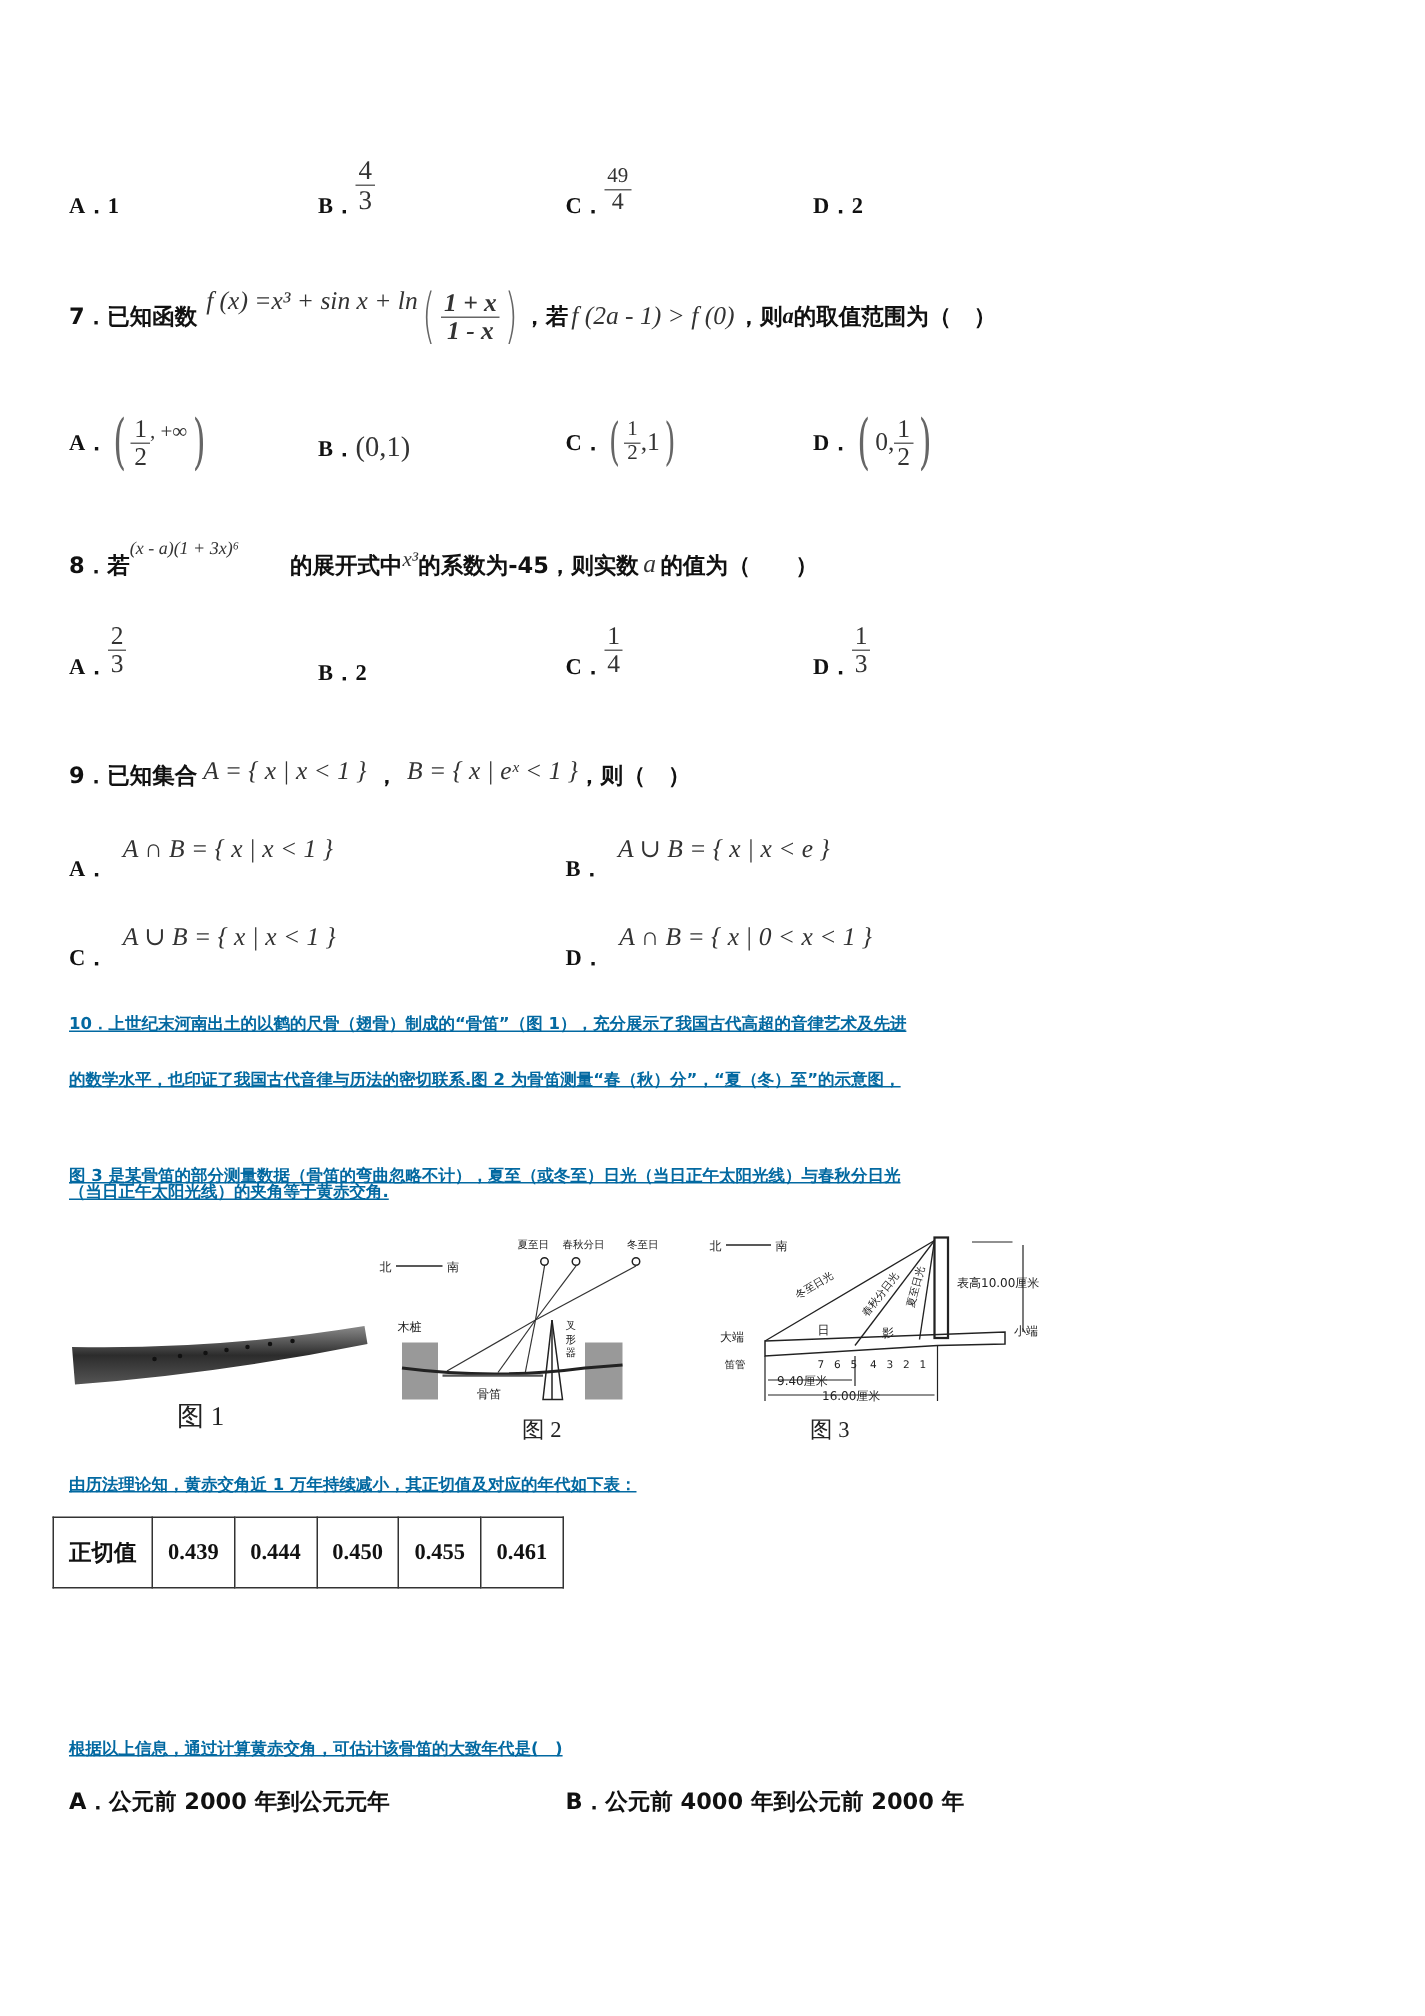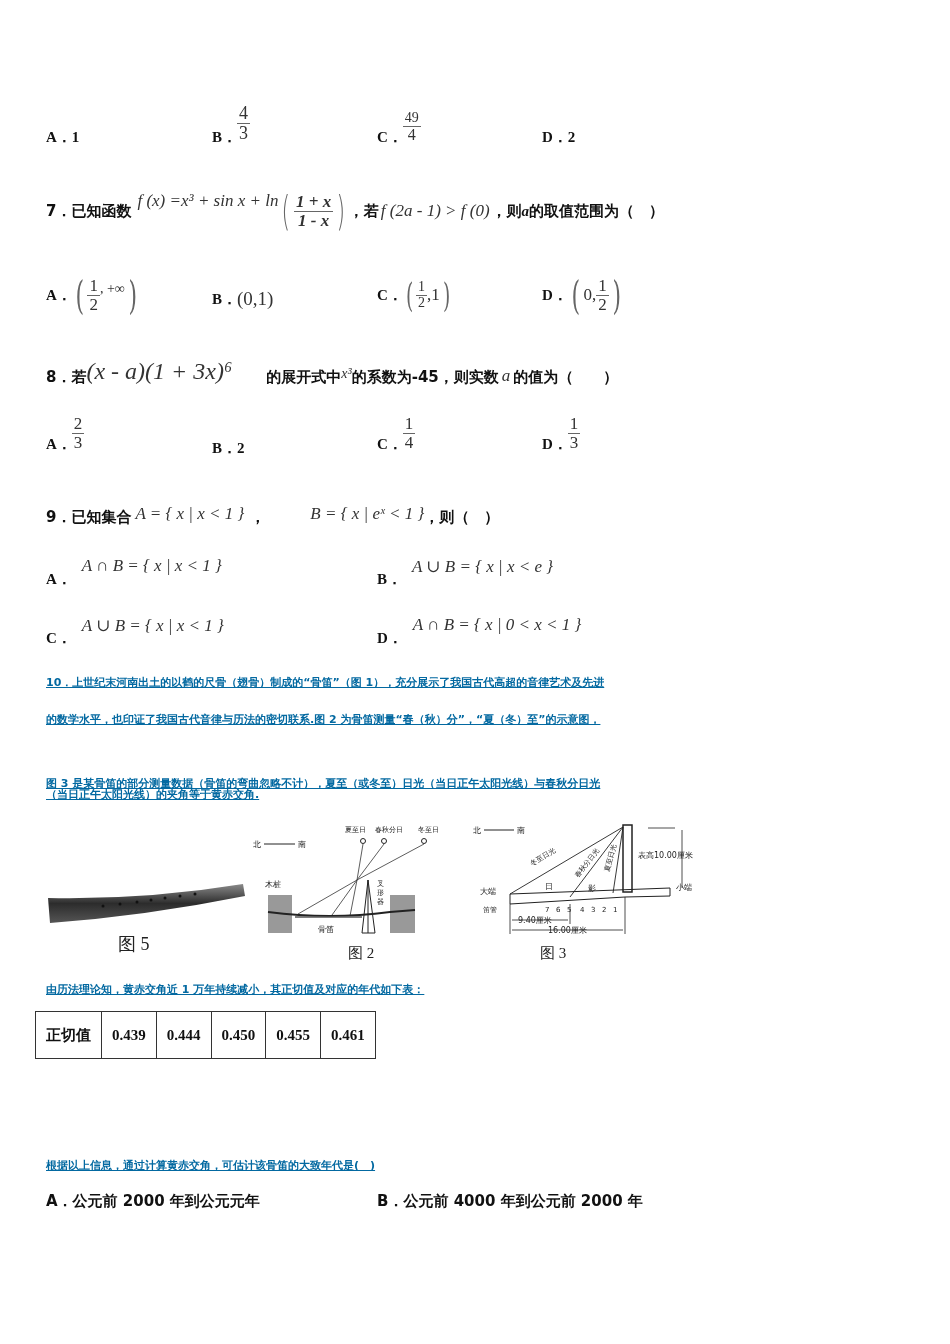--- a/index.html
+++ b/index.html
@@ -96,21 +96,21 @@
   <span class="frac">
     <span class="num">1</span>
     <span class="den">2</span>
   </span>
   <span class="bigparen">)</span>
 </div>
 
 <div class="abs qtext" style="left:46px;top:358px;display:flex;align-items:flex-start;">
   <span style="margin-top:10px;">8．</span>
   <span style="margin-top:10px;">若</span>
-  <span class="math" style="font-size:24px;">(x - a)(1 + 3x)⁶</span>
+  <span class="math" style="font-size:12px;">(x - a)(1 + 3x)⁶</span>
   <span style="margin-top:10px;padding-left:34px;">的展开式中</span>
   <span class="math" style="font-size:14px;margin-top:8px;">x³</span>
   <span style="margin-top:10px;">的系数为-45，则实数</span>
   <span class="math" style="margin-top:8px;margin-left:3px;margin-right:3px;">a</span>
   <span style="margin-top:10px;">的值为（　　）</span>
 </div>
 
 <div class="abs" style="left:46px;top:413px;display:flex;align-items:center;">
   <span class="opt-label" style="margin-top:22px;">A．</span>
   <span class="frac">
@@ -134,21 +134,21 @@
       <span class="num">1</span>
       <span class="den">3</span>
     </span>
 </div>
 
 <div class="abs qtext" style="left:46px;top:500px;display:flex;align-items:center;height:34px;">
   <span>9．</span>
   <span>已知集合</span>
   <span class="math" style="margin-left:4px;margin-top:-6px;">A = { x | x &lt; 1 }</span>
   <span style="margin:0 6px;">，</span>
-  <span class="math" style="margin-top:-6px;margin-left:39px;">B = { x | eˣ &lt; 1 }</span>
+  <span class="math" style="margin-top:-6px;">B = { x | eˣ &lt; 1 }</span>
   <span>，则（　）</span>
 </div>
 
 <div class="abs" style="left:46px;top:556px;display:flex;align-items:flex-start;">
   <span class="opt-label" style="margin-top:14px;">A．</span>
   <span class="math" style="margin-left:10px;">A ∩ B = { x | x &lt; 1 }</span>
 </div>
 <div class="abs" style="left:377px;top:556px;display:flex;align-items:flex-start;">
   <span class="opt-label" style="margin-top:14px;">B．</span>
   <span class="math" style="margin-left:10px;">A ∪ B = { x | x &lt; e }</span>
@@ -180,21 +180,21 @@
     <g fill="#111">
       <circle cx="58" cy="36" r="1.5"></circle>
         <circle cx="75" cy="34" r="1.5"></circle>
         <circle cx="92" cy="32" r="1.5"></circle>
       <circle cx="106" cy="30" r="1.5"></circle>
         <circle cx="120" cy="28" r="1.5"></circle>
         <circle cx="135" cy="26" r="1.5"></circle>
         <circle cx="150" cy="24" r="1.5"></circle>
     </g>
   </svg>
-  <div class="figcap abs" style="left:73px;top:62px;font-size:18px;">图 5</div>
+  <div class="figcap abs" style="left:73px;top:62px;font-size:18px;">图 1</div>
 </div>
 
 <div class="abs" style="left:250px;top:820px;width:205px;height:145px;">
   <svg width="205" height="120" viewBox="0 0 205 120" font-size="8" fill="#222">
     <text x="3" y="27">北</text>
     <line x1="14" y1="24" x2="45" y2="24" stroke="#222" stroke-width="1"></line>
     <text x="48" y="27">南</text>
     <text x="95" y="12" font-size="7">夏至日</text>
     <text x="125" y="12" font-size="7">春秋分日</text>
     <text x="168" y="12" font-size="7">冬至日</text>

